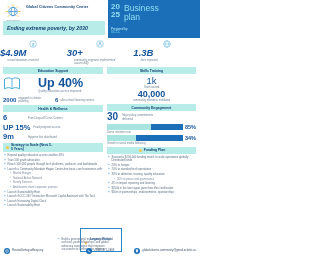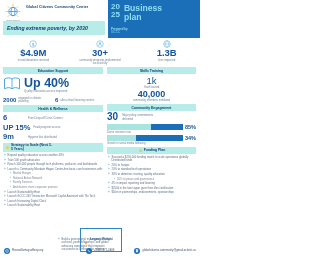--- a/index.html
+++ b/index.html
@@ -28,30 +28,30 @@
   .tagline {
     font-size: 5.2px; line-height: 6.4px; font-style: italic; font-weight: 700;
     color: #0f3f72; width: 92px;
   }
   .hdr-right {
     width: 92px; background: #1b6fb8; position: relative;
     display: flex; align-items: flex-start; padding: 3px 0 0 3px;
   }
   .year { font-size: 8px; line-height: 8.2px; font-weight: 700; color: #8fdff2; }
   .bp-title {
-    font-size: 8.6px; line-height: 9px; font-weight: 700; color: #8fdff2;
+    font-size: 8.6px; line-height: 9px; font-weight: 400; color: #8fdff2;
     margin-left: 4px; padding-top: .5px;
   }
   .prep { position: absolute; left: 3px; bottom: 3px; }
   .prep-lbl { font-size: 2.9px; line-height: 3.4px; font-weight: 700; color: #9fd9ef; }
   .prep-val { font-size: 3.2px; line-height: 3.8px; font-weight: 700; color: #5fc2e8; }
 
   
   .kpis { display: flex; height: 29px; padding-top: 2px; }
-  .kpi { flex: 1; text-align: center; }
+  .kpi { flex: 1; text-align: left; font-style: italic; }
   .kpi-icon { height: 8px; display: flex; align-items: center; justify-content: center; }
   .kpi-val { font-size: 9.5px; line-height: 10px; font-weight: 700; color: #14549b; }
   .kpi-cap {
     font-size: 2.7px; line-height: 3.2px; color: #6d7f93;
     margin: .5px auto 0; width: 52px;
   }
 
   
   .cols { display: flex; width: 200px; padding: 0 3px; gap: 4px; }
   .col-l { width: 100px; }
@@ -59,21 +59,21 @@
 
   .band {
     background: #b8ece8; height: 7px; display: flex; align-items: center;
     justify-content: center; margin-bottom: 2px; padding: 0 2px;
   }
   .band.split { justify-content: flex-start; padding-left: 3px; gap: 2px; }
   .band-t { font-size: 3.4px; line-height: 4px; font-weight: 700; color: #0f3f72; text-align: center; }
   .band-dot { width: 3px; height: 3px; border-radius: 50%; background: #f5c84a; flex: 0 0 3px; }
 
   
-  .edu { display: flex; align-items: center; gap: 3px; margin-bottom: 2px; }
+  .edu { display: flex; align-items: center; gap: 17px; margin-bottom: 2px; }
   .edu-ico { flex: 0 0 18px; }
   .edu-main { flex: 1; }
   .big40 { font-size: 12.5px; line-height: 13px; font-weight: 700; color: #14549b; }
   .sub { font-size: 2.8px; line-height: 3.3px; color: #6d7f93; }
 
   .pairs { display: flex; gap: 4px; margin-bottom: 2px; }
   .pair { flex: 1; display: flex; align-items: center; gap: 2px; }
   .pair-n { font-size: 6px; line-height: 6.4px; font-weight: 700; color: #14549b; white-space: nowrap; }
   .pair-c { font-size: 2.7px; line-height: 3.1px; color: #6d7f93; }
 

